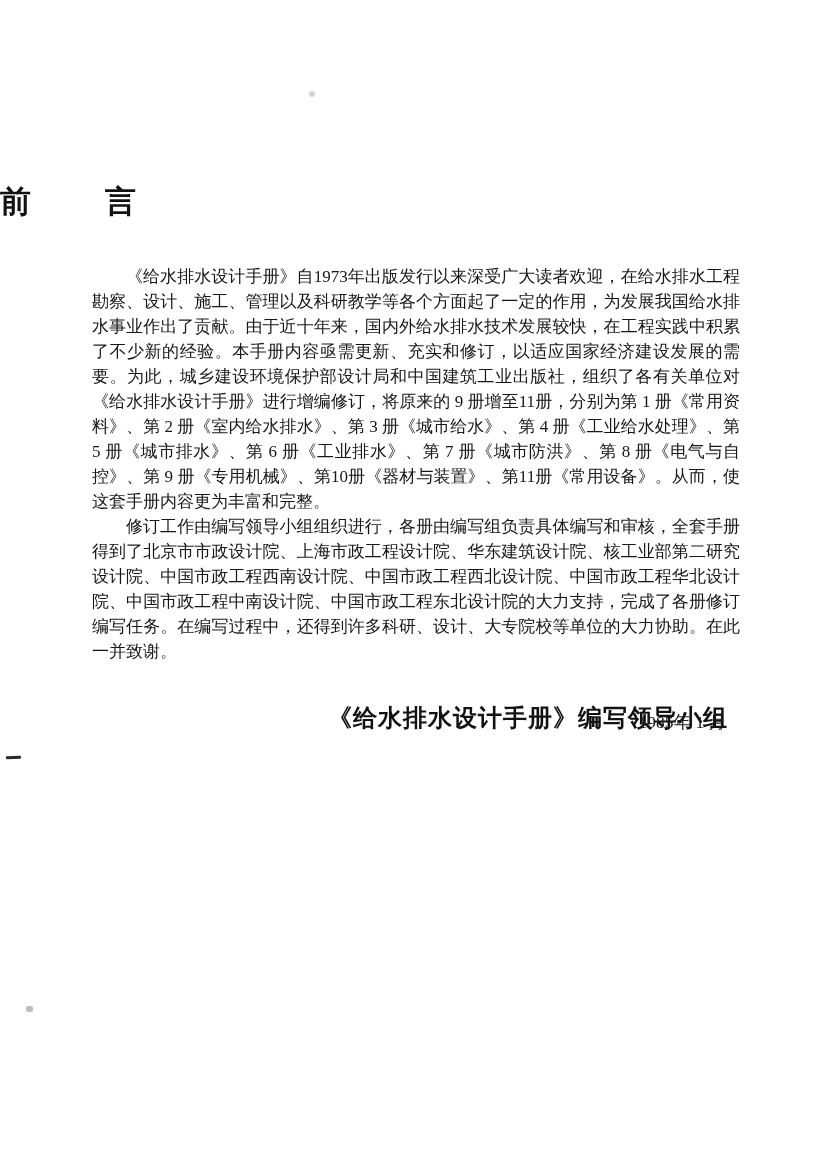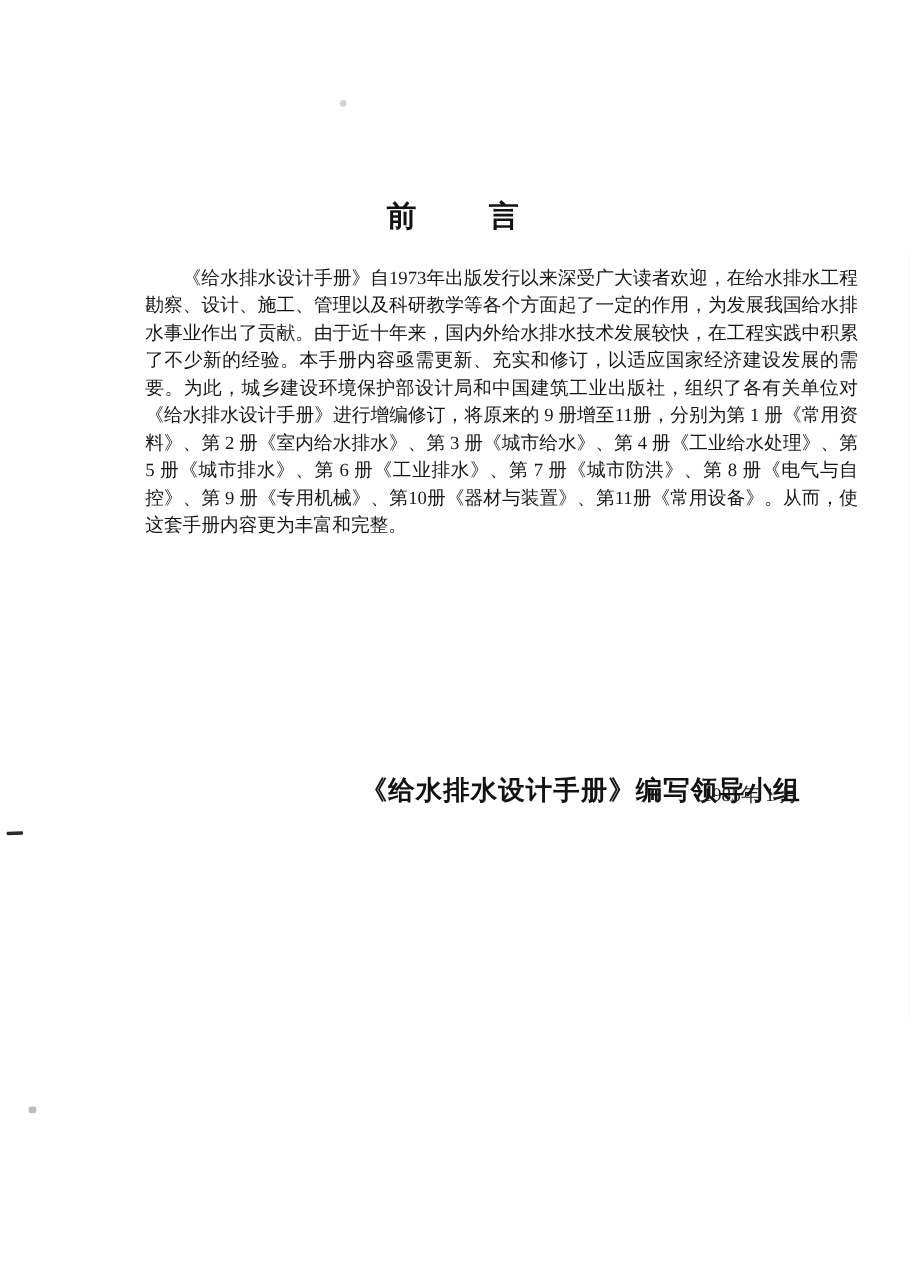--- a/index.html
+++ b/index.html
@@ -14,36 +14,35 @@
     background: #ffffff;
     overflow: hidden;
     font-family: "Liberation Serif", "DejaVu Serif", serif;
     color: #161616;
   }
   .page-title {
     position: absolute;
     top: 160px;
     left: 0;
     width: 100%;
-    text-align: center;
-    font-size: 27px;
+    text-align: left;
+    font-size: 31px;
     font-weight: bold;
     letter-spacing: 4px;
     color: #121212;
   }
   .preface-body {
     position: absolute;
-    top: 240px;
+    top: 264px;
     left: 92px;
     width: 648px;
     font-size: 17px;
     line-height: 25px;
     text-align: justify;
     text-justify: inter-character;
-    margin-left: 40px;
   }
   .preface-body p {
     margin: 0;
     padding: 0;
     text-indent: 2em;
   }
   .signature-line {
     position: absolute;
     top: 702px;
     left: 92px;
@@ -105,19 +104,20 @@
 <div class="page">
 
   <div class="artifact-speck-top"></div>
   <div class="artifact-dash-left"></div>
   <div class="artifact-speck-bottom"></div>
 
   <h1 class="page-title">前　　言</h1>
 
   <div class="preface-body">
     <p>《给水排水设计手册》自1973年出版发行以来深受广大读者欢迎，在给水排水工程勘察、设计、施工、管理以及科研教学等各个方面起了一定的作用，为发展我国给水排水事业作出了贡献。由于近十年来，国内外给水排水技术发展较快，在工程实践中积累了不少新的经验。本手册内容亟需更新、充实和修订，以适应国家经济建设发展的需要。为此，城乡建设环境保护部设计局和中国建筑工业出版社，组织了各有关单位对《给水排水设计手册》进行增编修订，将原来的 9 册增至11册，分别为第 1 册《常用资料》、第 2 册《室内给水排水》、第 3 册《城市给水》、第 4 册《工业给水处理》、第 5 册《城市排水》、第 6 册《工业排水》、第 7 册《城市防洪》、第 8 册《电气与自控》、第 9 册《专用机械》、第10册《器材与装置》、第11册《常用设备》。从而，使这套手册内容更为丰富和完整。</p>
+    <p>修订工作由编写领导小组组织进行，各册由编写组负责具体编写和审核，全套手册得到了北京市市政设计院、上海市政工程设计院、华东建筑设计院、核工业部第二研究设计院、中国市政工程西南设计院、中国市政工程西北设计院、中国市政工程华北设计院、中国市政工程中南设计院、中国市政工程东北设计院的大力支持，完成了各册修订编写任务。在编写过程中，还得到许多科研、设计、大专院校等单位的大力协助。在此一并致谢。</p>
   </div>
 
   <div class="signature-line">《给水排水设计手册》编写领导小组</div>
 
   <div class="date-line">1985年 1 月</div>
 
 </div>
 
 </body></html>

